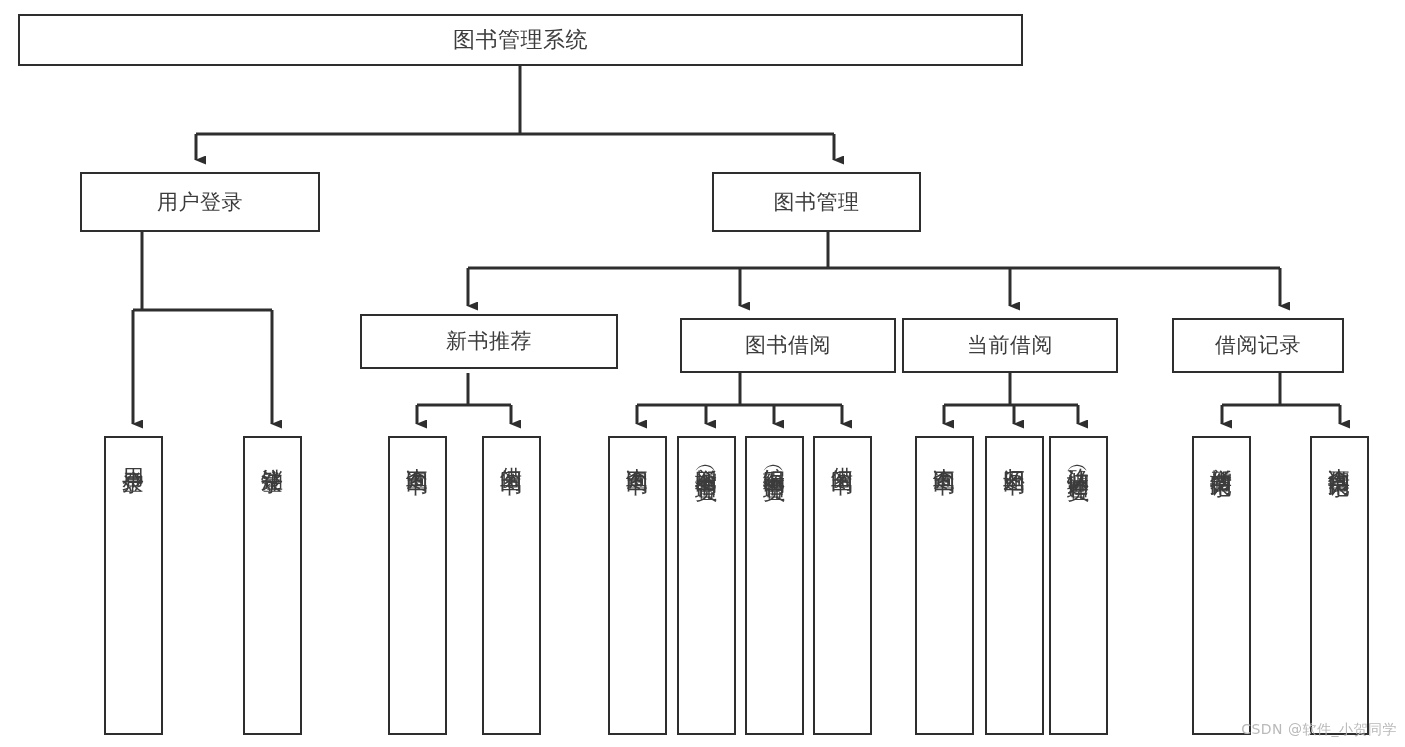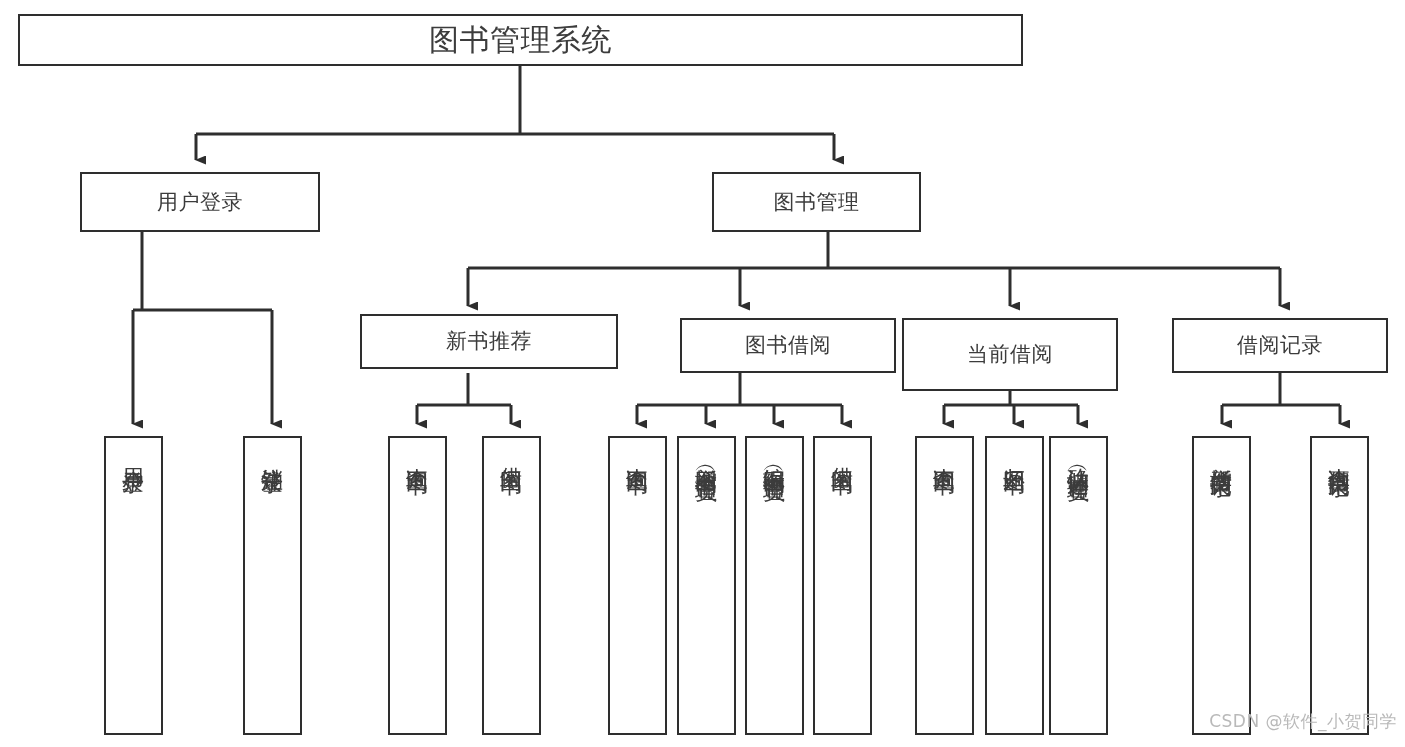--- a/index.html
+++ b/index.html
@@ -52,26 +52,26 @@
     padding-top: 12px;
   }
   .node.vertical .label {
     writing-mode: vertical-rl;
     text-orientation: upright;
     font-size: 22px;
     line-height: 1.05;
     letter-spacing: 2px;
     white-space: nowrap;
   }
-  .node.root .label { font-size: 30px; }
+  .node.root .label { font-size: 22px; }
   #watermark {
     position: absolute;
     right: 8px;
-    bottom: 14px;
-    font-size: 17px;
+    bottom: 8px;
+    font-size: 14px;
     color: #b9b9b9;
     letter-spacing: 0.5px;
     white-space: nowrap;
     user-select: none;
   }
 </style>
 </head>
 <body>
 
 <div id="diagram-root">
@@ -136,24 +136,24 @@
   <div class="node horizontal" style="left:712px; top:172px; width:209px; height:60px;">
     <span class="label">图书管理</span>
   </div>
 
   <div class="node horizontal" style="left:360px; top:314px; width:258px; height:55px;">
     <span class="label">新书推荐</span>
   </div>
   <div class="node horizontal" style="left:632px; top:318px; width:216px; height:55px;margin-left:48px;">
     <span class="label">图书借阅</span>
   </div>
-  <div class="node horizontal" style="left:902px; top:318px; width:216px; height:73px;">
+  <div class="node horizontal" style="left:902px; top:318px; width:216px; height:55px;">
     <span class="label">当前借阅</span>
   </div>
-  <div class="node horizontal" style="left:1172px; top:318px; width:216px; height:55px;">
+  <div class="node horizontal" style="left:1172px; top:318px; width:172px; height:55px;">
     <span class="label">借阅记录</span>
   </div>
 
   <div class="node vertical" style="left:104px; top:436px; width:59px; height:299px;">
     <span class="label">用户登录</span>
   </div>
   <div class="node vertical" style="left:243px; top:436px; width:59px; height:299px;">
     <span class="label">注销登录</span>
   </div>
 

